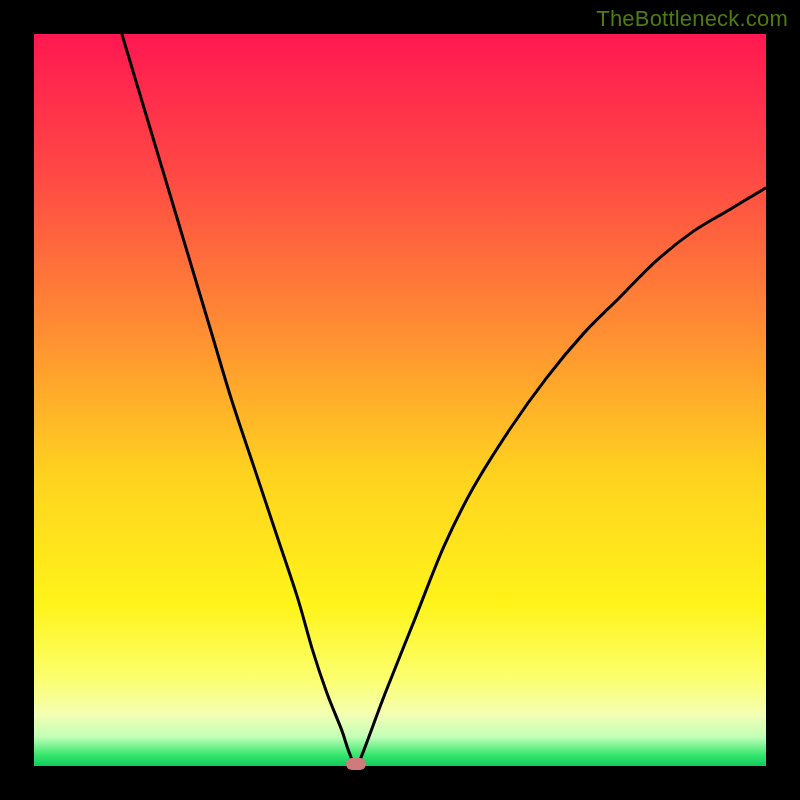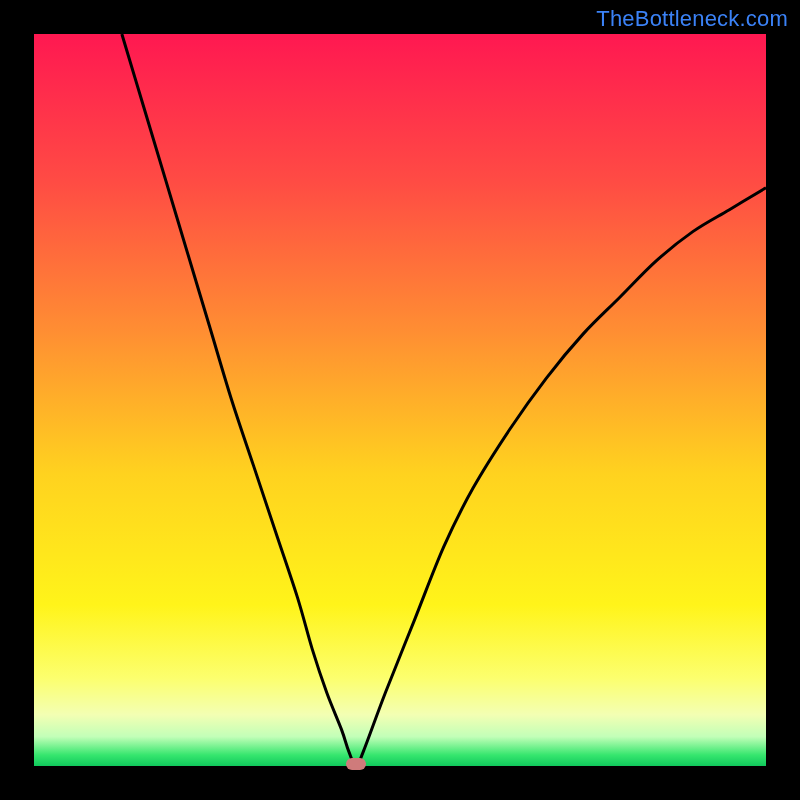--- a/index.html
+++ b/index.html
@@ -28,21 +28,21 @@
       #f3ffb3 93%,
       #c2ffb8 96%,
       #36e66e 98.5%,
       #10c95c 100%
     );
   }
   .watermark {
     position: absolute;
     top: 6px;
     right: 12px;
-    color: #3b82f6;
+    color: #4d7c0f;
     font-size: 22px;
     letter-spacing: 0.2px;
     user-select: none;
   }
   svg.curve {
     position: absolute;
     left: 0;
     top: 0;
     width: 732px;
     height: 732px;

